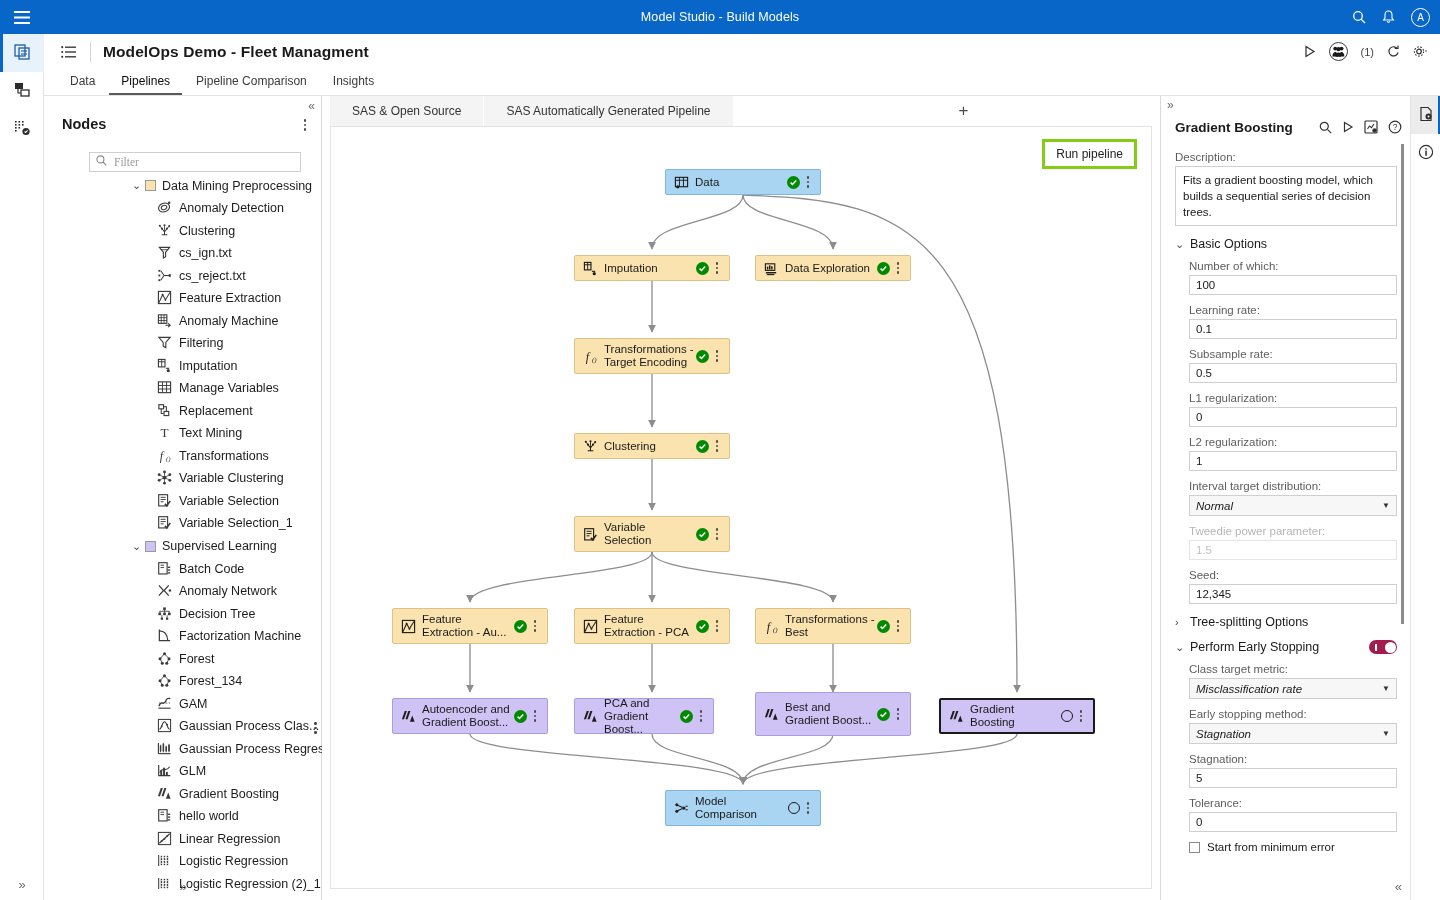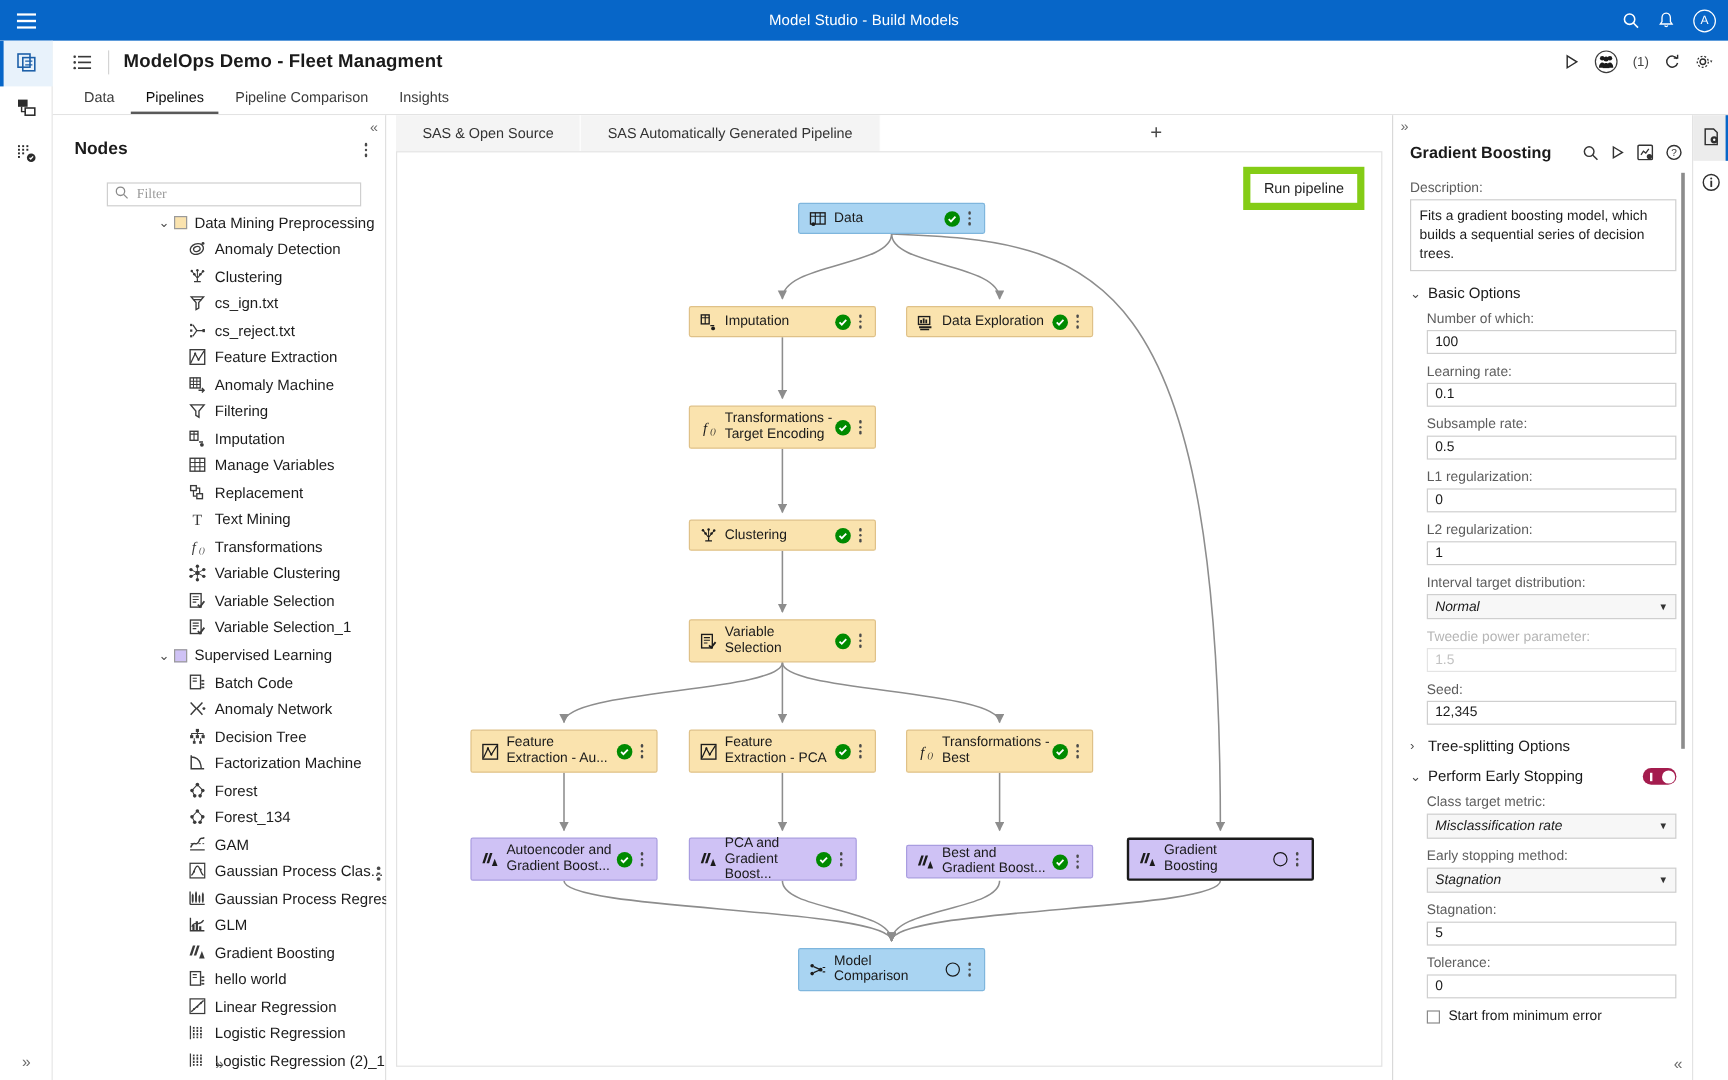--- a/index.html
+++ b/index.html
@@ -155,21 +155,21 @@
   .ptab-add {
     display:flex; align-items:center; justify-content:center; width: 34px; height: 30px;
     font-size: 17px; color: #4a4a4a; cursor: pointer;
   }
   #canvas {
     position: absolute; top: 30px; left: 8px; width: 822px; height: 763px;
     background: #fff; border: 1px solid #e3e3e3; overflow: hidden;
   }
   #runbtn {
     position: absolute; right: 14px; top: 12px;
-    border: 6px solid #84cc16; background: #fff; font-size: 12px; color: #222;
+    border: 3px solid #84cc16; background: #fff; font-size: 12px; color: #222;
     padding: 5px 11px; cursor: pointer; font-family: "Liberation Sans", sans-serif;
   }
   svg#edges { position: absolute; top:0; left:0; width: 822px; height: 763px; pointer-events: none; }
 
   .pnode {
     position: absolute; display: flex; align-items: center;
     border: 1px solid #9a9a9a; border-radius: 2px; padding: 0 6px 0 8px;
     font-size: 11.5px; color: #1a1a1a; cursor: pointer; box-sizing: border-box;
   }
   .pnode.blue   { background: #a9d4f2; border-color: #7fb6dd; }
@@ -1032,21 +1032,21 @@
               <path d="M1.6 4.6 L3.5 6.5 L7.2 2.6" stroke="#fff" stroke-width="1.5" fill="none"></path>
             </svg>
           </span>
         </span>
         <span class="kebab">
           <i></i>
           <i></i>
           <i></i>
         </span>
       </div>
-      <div class="pnode purple" style="left: 424px; top: 577px; width: 156px; height: 28px;">
+      <div class="pnode purple" style="left: 424px; top: 565px; width: 156px; height: 44px;">
         <span class="nic"><svg width="15" height="15" viewBox="0 0 16 16">
             <g fill="#1c1c1c">
               <path d="M1 11 L4 2 L6.2 2 L3.2 11 Z"></path>
               <path d="M4.8 11 L7.8 2 L10 2 L7 11 Z"></path>
             </g>
             <path d="M9.5 13.5 L12 7 L14.5 13.5 Z" fill="#1c1c1c"></path>
           </svg></span>
         <span class="ntext">Best and Gradient Boost...</span>
         <span class="nstatus">
           <span class="badge-ok">

